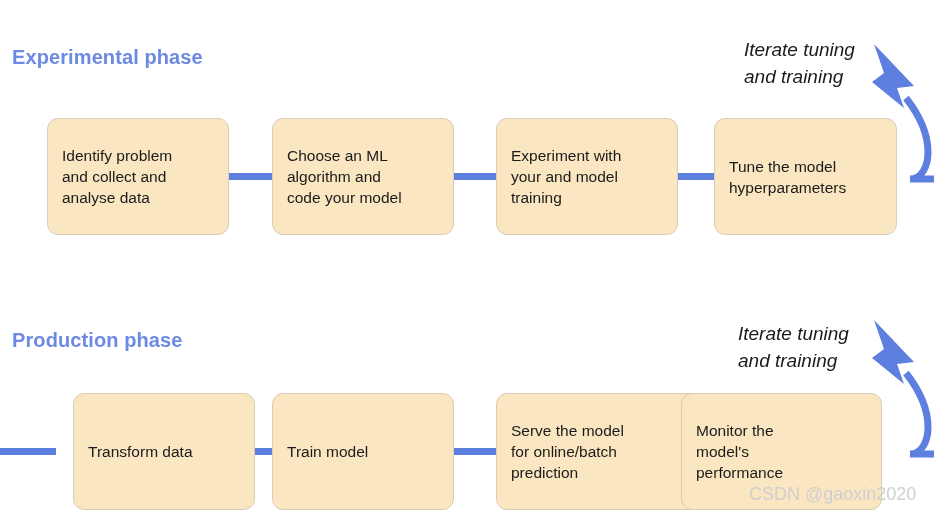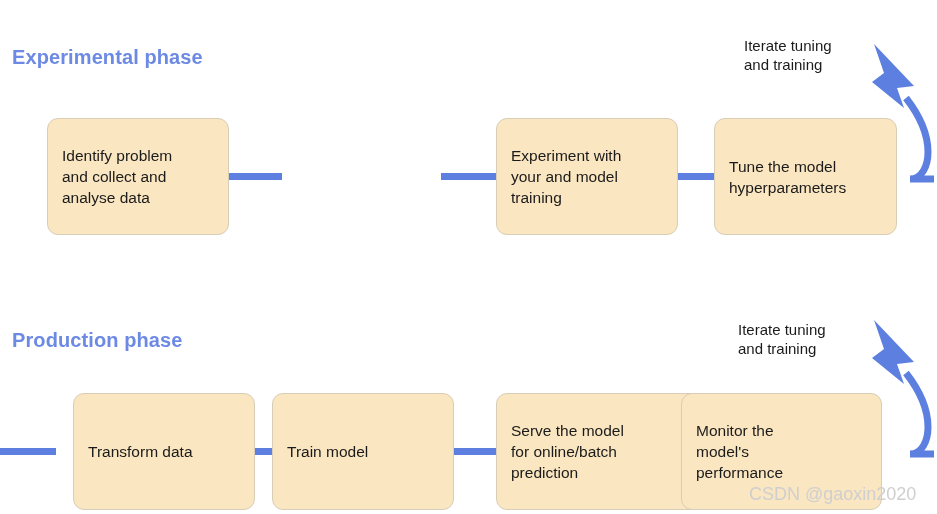--- a/index.html
+++ b/index.html
@@ -61,25 +61,26 @@
   }
 
   
   .loop {
     position: absolute;
     z-index: 3;
     pointer-events: none;
   }
   .loop-label {
     position: absolute;
-    font-size: 15px;
-    line-height: 19px;
+    font-size: 19px;
+    line-height: 27px;
     color: #1b1b1b;
     white-space: pre-line;
     z-index: 4;
+    font-style: italic;
   }
   #loop-label-experimental { left: 744px; top: 36px; }
   #loop-label-production   { left: 738px; top: 320px; }
 
   
   #watermark {
     position: absolute;
     left: 749px;
     top: 484px;
     font-size: 18px;
@@ -97,20 +98,25 @@
   <div class="phase-title" id="experimental-title">Experimental phase</div>
 
   <div class="connector" style="left:216px; top:173px; width:66px;"></div>
   <div class="connector" style="left:441px; top:173px; width:66px;"></div>
   <div class="connector" style="left:666px; top:173px; width:58px;"></div>
 
   <div class="box" style="left:47px; top:118px; width:182px; height:117px;">
     <span class="box-label">Identify problem
 and collect and
 analyse data</span>
+  </div>
+  <div class="box" style="left:272px; top:118px; width:182px; height:117px;">
+    <span class="box-label">Choose an ML
+algorithm and
+code your model</span>
   </div>
   <div class="box" style="left:496px; top:118px; width:182px; height:117px;">
     <span class="box-label">Experiment with
 your and model
 training</span>
   </div>
   <div class="box" style="left:714px; top:118px; width:183px; height:117px;">
     <span class="box-label">Tune the model
 hyperparameters</span>
   </div>

